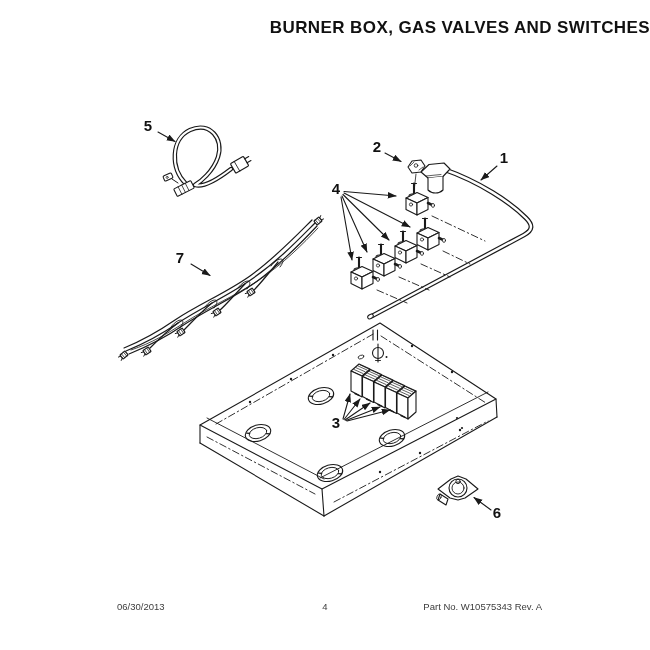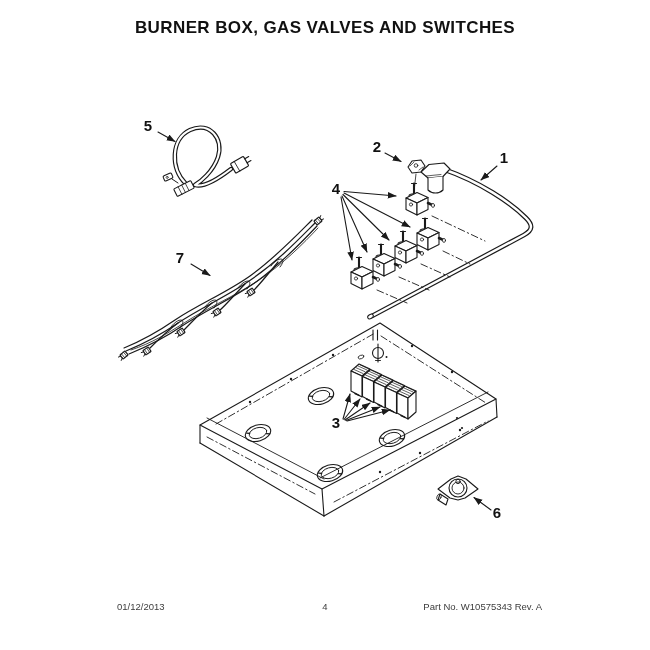--- a/index.html
+++ b/index.html
@@ -1,21 +1,21 @@
 <!DOCTYPE html>
 <html><head>
 <meta charset="utf-8">
 <style>
   html,body{margin:0;padding:0;background:#fff;}
   .page{
     position:relative;width:650px;height:650px;background:#ffffff;
     font-family:"Liberation Sans", sans-serif;overflow:hidden;
   }
   .title{
-    position:absolute;top:18px;left:0;width:100%;text-align:center;
+    position:absolute;top:18px;left:0;width:100%;text-align:right;
     font-size:17px;font-weight:bold;color:#111;letter-spacing:.4px;margin:0;
   }
   svg.diagram{position:absolute;left:0;top:0;}
   .callout{font-size:15px;font-weight:700;fill:#111;}
   .footer{
     position:absolute;top:601px;left:0;width:100%;font-size:9.5px;color:#3c3c3c;
   }
   .footer .date{position:absolute;left:117px;}
   .footer .page-num{position:absolute;left:0;width:100%;text-align:center;}
   .footer .part-info{position:absolute;right:108px;}
@@ -273,17 +273,17 @@
         <line x1="347" y1="421" x2="390" y2="410" marker-end="url(#ah)"></line>
       </g>
       <g>
         <text class="callout" x="497" y="518" text-anchor="middle" stroke="none">6</text>
         <line x1="491" y1="510" x2="474" y2="497.5" marker-end="url(#ah)"></line>
       </g>
     </g>
   </svg>
 
   <div class="footer">
-    <span class="date">01/12/2013</span>
+    <span class="date">06/30/2013</span>
     <span class="page-num">4</span>
     <span class="part-info">Part No. W10575343  Rev. A</span>
   </div>
 </div>
 
 </body></html>

